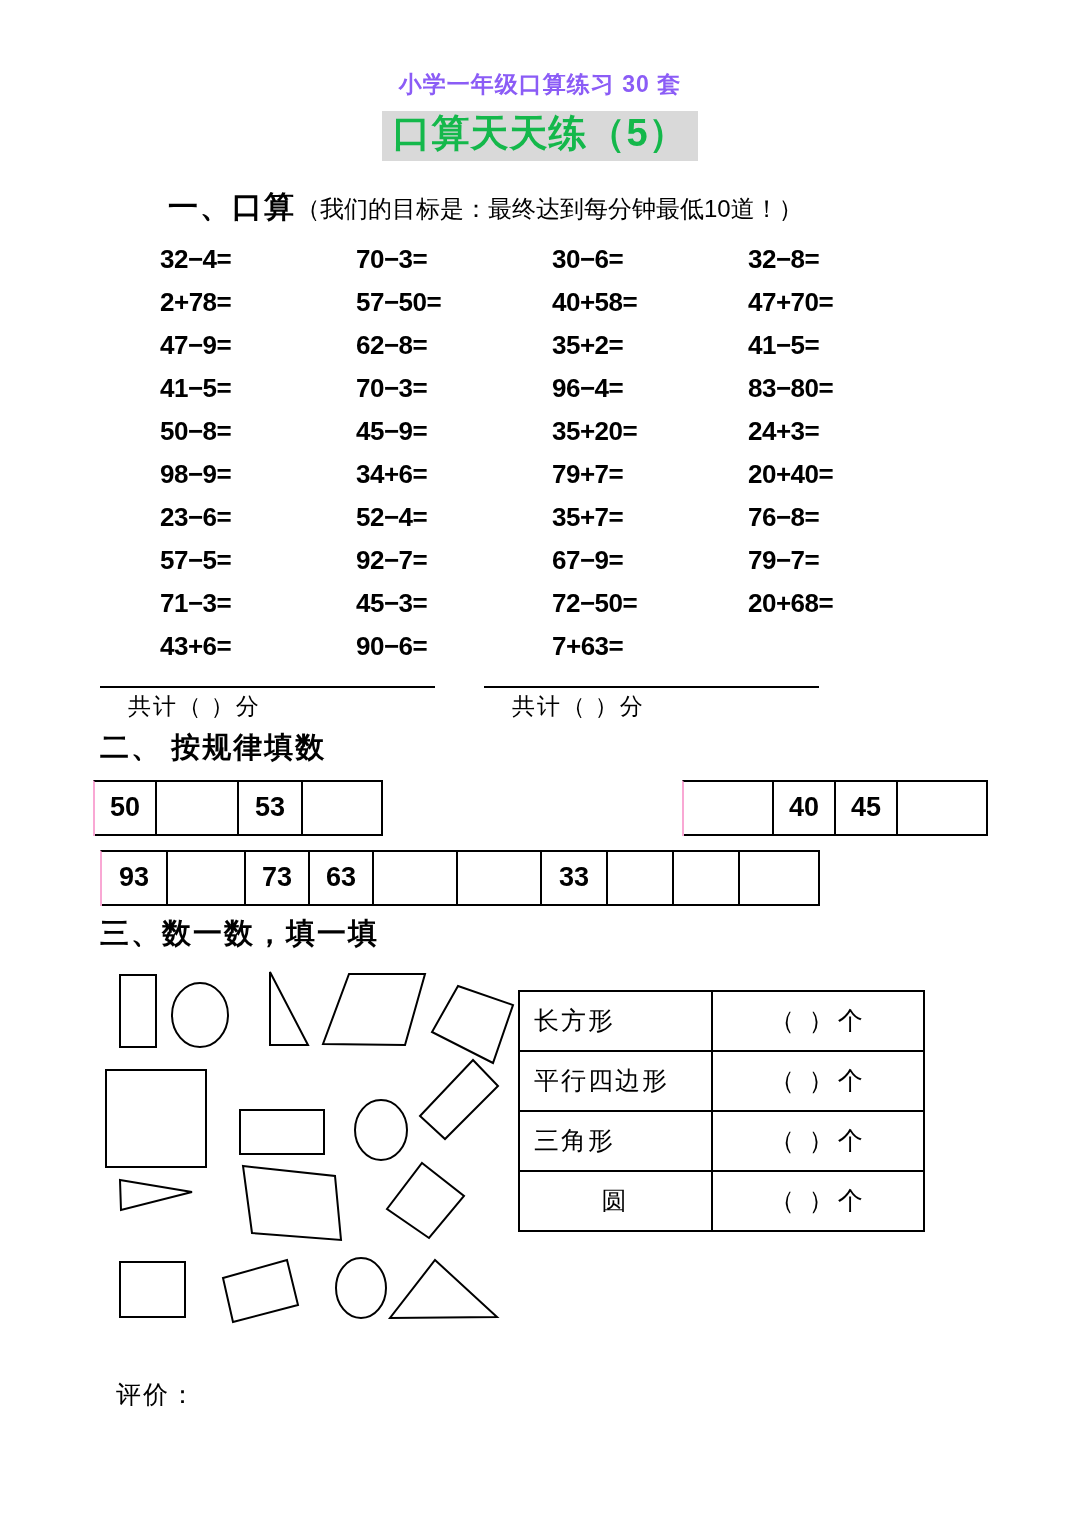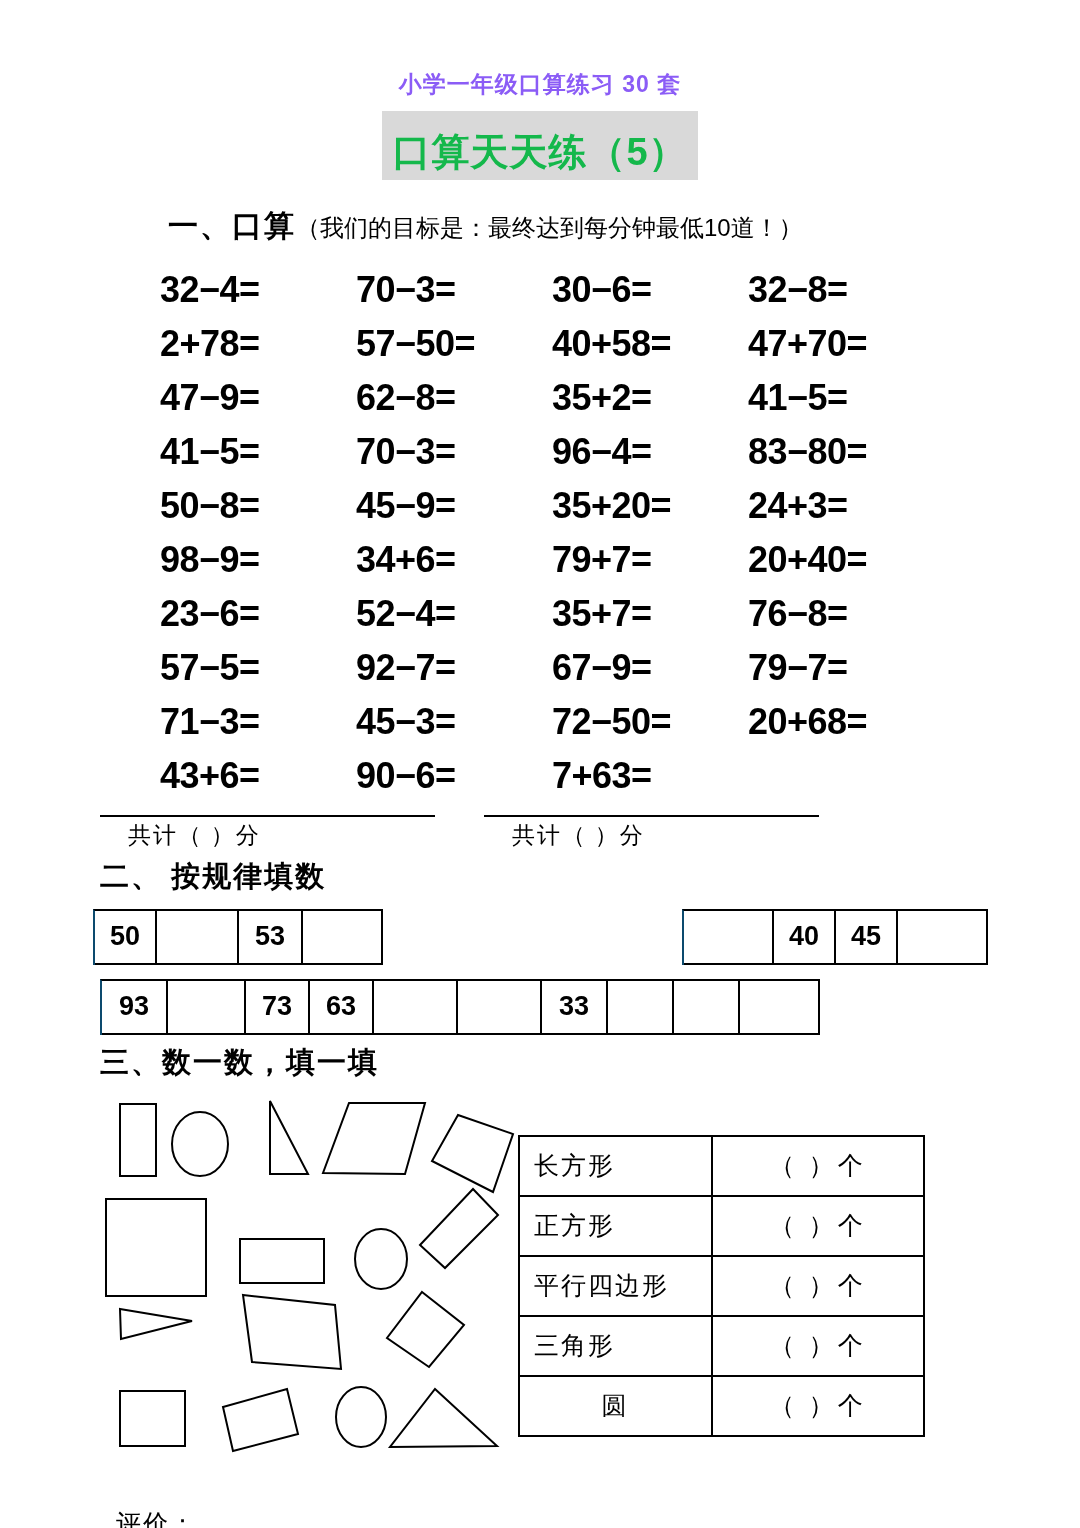--- a/index.html
+++ b/index.html
@@ -33,21 +33,21 @@
     margin-top: 14px;
     text-align: center;
   }
   .main-title {
     display: inline-block;
     font-family: "Liberation Sans", "DejaVu Sans", sans-serif;
     font-weight: bold;
     font-size: 38px;
     color: #14b84b;
     background: #d9d9d9;
-    padding: 20px 10px 5px 10px;
+    padding: 1px 10px 5px 10px;
     letter-spacing: 1px;
     line-height: 1.15;
   }
 
   
   .sec1-head {
     margin: 26px 0 0 168px;
     white-space: nowrap;
   }
   .sec1-head .big {
@@ -64,25 +64,24 @@
   .math-grid {
     margin: 10px 0 0 0;
     padding-left: 160px;
     display: grid;
     grid-template-columns: 196px 196px 196px 196px;
     row-gap: 0px;
   }
   .math-cell {
     font-family: "Liberation Sans", "DejaVu Sans", sans-serif;
     font-weight: bold;
-    font-size: 36px;
+    font-size: 26px;
     line-height: 43px;
     letter-spacing: -0.5px;
     white-space: nowrap;
-    margin-top: 11px;
   }
 
   
   .totals {
     margin-top: 18px;
     padding-left: 100px;
     display: flex;
   }
   .total-block {
     width: 340px;
@@ -112,21 +111,21 @@
 
   
   .pattern-row {
     position: relative;
     height: 58px;
     margin-top: 12px;
   }
   .pattern-table {
     position: absolute;
     display: flex;
-    border-left: 2px solid #0c4a6e;
+    border-left: 2px solid #f9a8d4;
     border-top: 2px solid #000;
   }
   .pattern-cell {
     border-right: 2px solid #000;
     border-bottom: 2px solid #000;
     height: 54px;
     box-sizing: border-box;
     display: flex;
     align-items: center;
     justify-content: center;
@@ -142,21 +141,21 @@
     margin-top: 6px;
   }
   .shapes-svg {
     position: absolute;
     left: 95px;
     top: 0;
   }
   .count-table {
     position: absolute;
     left: 518px;
-    top: 46px;
+    top: 30px;
     border-collapse: collapse;
   }
   .count-table td {
     border: 2px solid #000;
     height: 56px;
     font-size: 25px;
     letter-spacing: 2px;
   }
   .count-table td.name {
     width: 176px;
@@ -308,24 +307,20 @@
     </g>
   </svg>
 
   <table class="count-table">
     <tbody>
         <tr>
       <td class="name">长方形</td>
       <td class="value">（        ）个</td>
     </tr>
     <tr>
-      <td class="name">正方形</td>
-      <td class="value">（        ）个</td>
-    </tr>
-    <tr>
       <td class="name">平行四边形</td>
       <td class="value">（        ）个</td>
     </tr>
     <tr>
       <td class="name">三角形</td>
       <td class="value">（        ）个</td>
     </tr>
     <tr>
       <td class="name center">圆</td>
       <td class="value">（        ）个</td>

